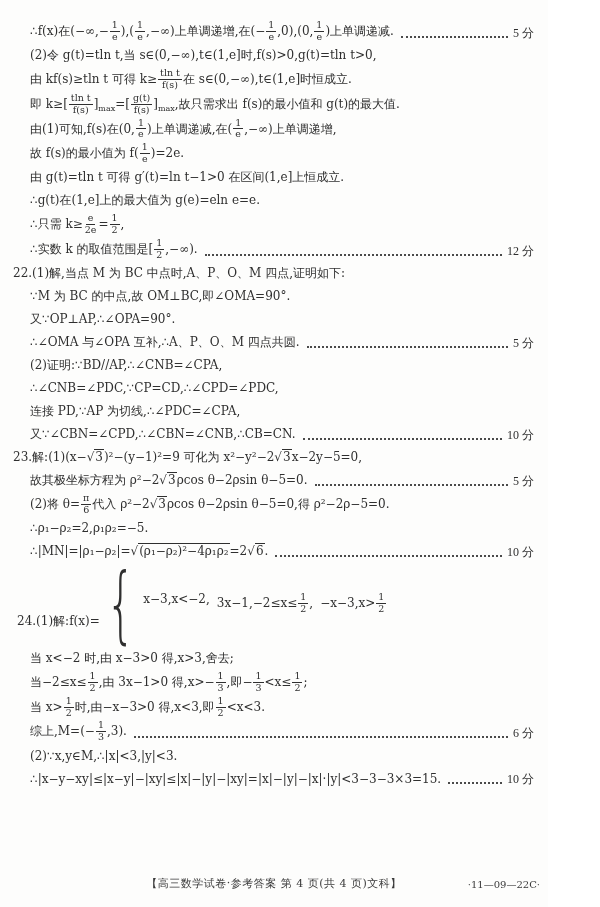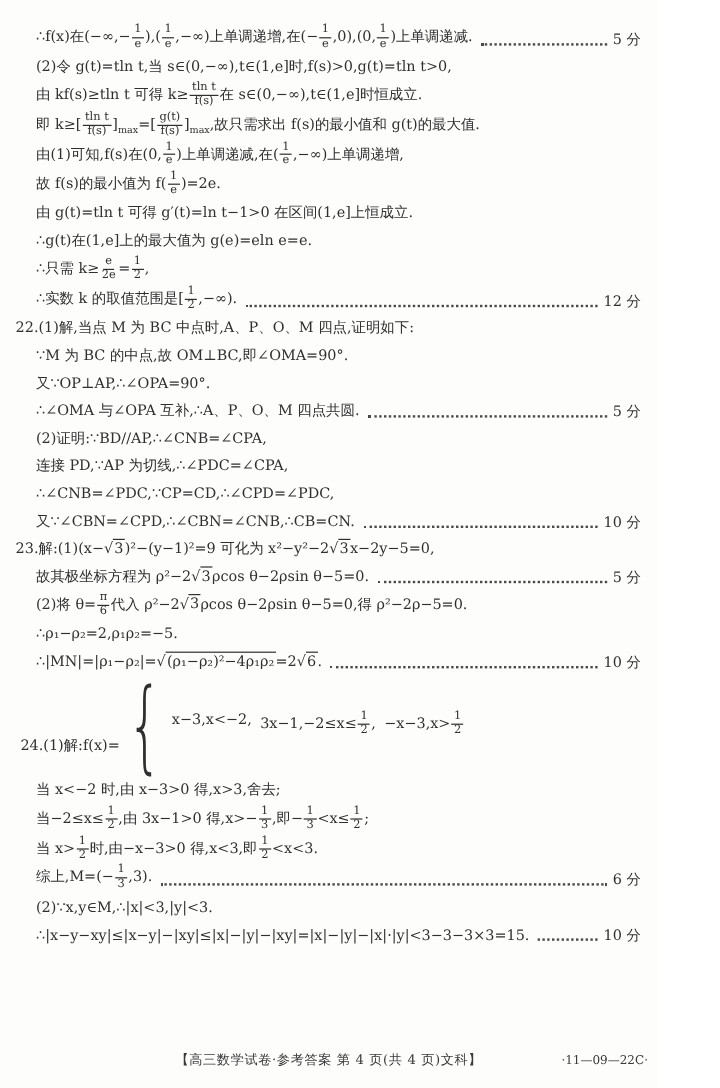--- a/index.html
+++ b/index.html
@@ -10,21 +10,21 @@
     font-size:12px;
   }
   #content{padding:20px 14px 0 13px;}
   .line{display:flex;align-items:center;margin-bottom:2px;min-height:21px;}
   .line.body{padding-left:17px;}
   .line .text{white-space:normal;}
   .leader{
     flex:1;min-width:8px;height:0;align-self:flex-end;
     border-bottom:2px dotted #4a4a4a;margin:0 5px 5px 7px;
   }
-  .score{white-space:nowrap;align-self:flex-end;padding-bottom:1px;}
+  .score{white-space:nowrap;align-self:flex-end;padding-bottom:1px;font-family:Liberation Serif, serif;}
   
   .fr{
     display:inline-flex;flex-direction:column;align-items:center;
     vertical-align:middle;font-size:9.5px;line-height:1.15;margin:0 1px;
   }
   .fr .nu{border-bottom:1px solid #2f2f2f;padding:0 2px;}
   .fr .de{padding:0 1px;}
   
   .ov{border-top:1px solid #2f2f2f;padding:0 1px;}
   sub{font-size:8px;}
@@ -134,24 +134,24 @@
       </div>
       <div class="line body">
         <span class="text">∴∠OMA 与∠OPA 互补,∴A、P、O、M 四点共圆.</span>
         <span class="leader"></span>
         <span class="score">5 分</span>
       </div>
       <div class="line body">
         <span class="text">(2)证明:∵BD//AP,∴∠CNB=∠CPA,</span>
       </div>
       <div class="line body">
+        <span class="text">∴∠CNB=∠PDC,∵CP=CD,∴∠CPD=∠PDC,</span>
+      </div>
+      <div class="line body">
         <span class="text">连接 PD,∵AP 为切线,∴∠PDC=∠CPA,</span>
-      </div>
-      <div class="line body">
-        <span class="text">∴∠CNB=∠PDC,∵CP=CD,∴∠CPD=∠PDC,</span>
       </div>
       <div class="line body">
         <span class="text">又∵∠CBN=∠CPD,∴∠CBN=∠CNB,∴CB=CN.</span>
         <span class="leader"></span>
         <span class="score">10 分</span>
       </div>
       <div class="line item">
         <span class="text">23.解:(1)(x−√<span class="ov">3</span>)²−(y−1)²=9 可化为 x²−y²−2√<span class="ov">3</span>x−2y−5=0,</span>
       </div>
       <div class="line body">

